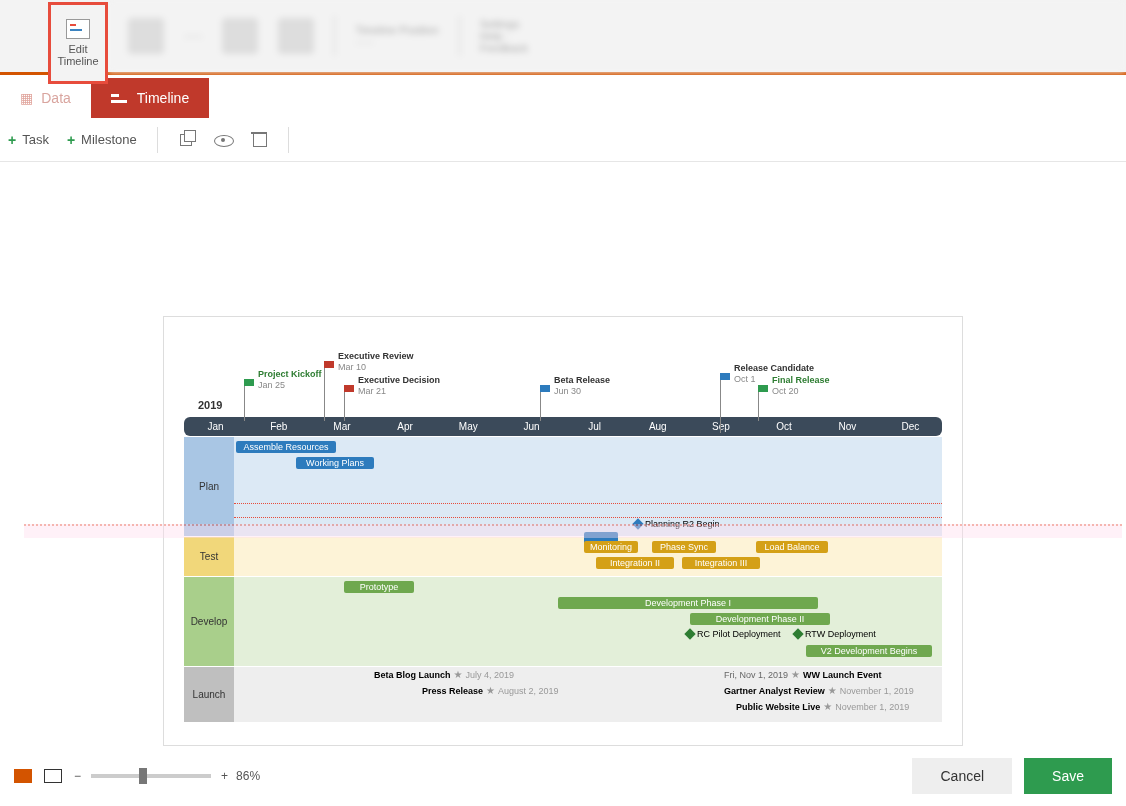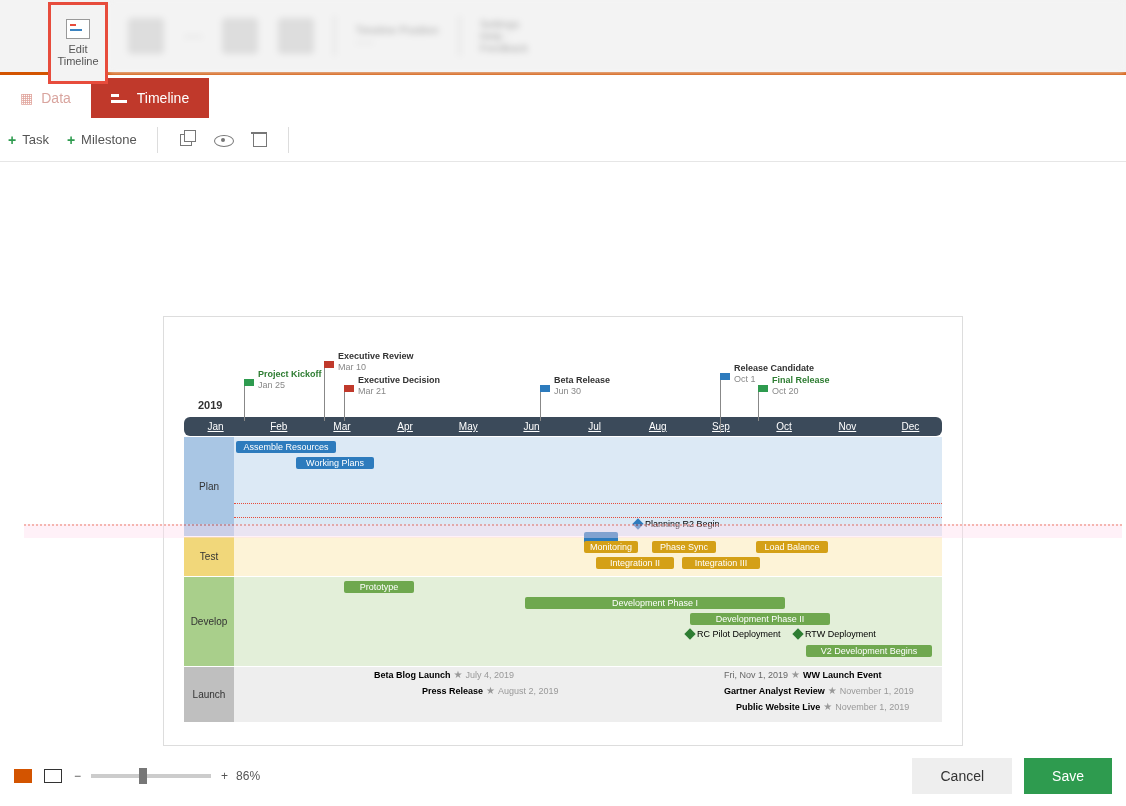--- a/index.html
+++ b/index.html
@@ -40,21 +40,21 @@
 .trash-ico::after { content:""; position:absolute; top:0; left:1px; width:16px; height:2px; background:#777; }
 
 
 .canvas { position:absolute; top:162px; left:0; right:0; bottom:60px; display:flex; justify-content:center; padding-top:76px;}
 .doc { width:800px; background:#fff; border:1px solid #ddd; position:relative; padding:100px 20px 20px 20px; }
 
 
 .tl-wrap { position:relative; }
 .year { position:absolute; top:-18px; left:14px; font-size:11px; font-weight:bold; color:#333; }
 .months { display:flex; background:#3b4a5a; color:#fff; font-size:10px; border-radius:6px; overflow:hidden; }
-.months div { flex:1; text-align:center; padding:4px 0;text-decoration:underline; }
+.months div { flex:1; text-align:center; padding:4px 0; }
 .swim { display:flex; border-top:1px solid #fff; }
 .swim-label { width:50px; min-width:50px; display:flex; align-items:center; justify-content:center; font-size:10px; color:#333; }
 .swim-body { flex:1; position:relative; padding:6px 0; }
 .plan { background:#dce9f5; } .plan .swim-label { background:#a9c6e4; }
 .test { background:#fdf3d7; } .test .swim-label { background:#f1d77a; }
 .dev  { background:#e3efd9; } .dev  .swim-label { background:#a9cf8b; }
 .launch { background:#eee; } .launch .swim-label { background:#bfbfbf; }
 
 .bar { position:absolute; height:12px; border-radius:2px; font-size:9px; color:#fff; display:flex; align-items:center; justify-content:center; white-space:nowrap; padding:0 4px; }
 .arrow-l::before { content:""; position:absolute; left:-6px; top:0; border:6px solid transparent; border-right-color:inherit; }
@@ -246,21 +246,21 @@
               <div class="bar arrow-l arrow-r" style="left: 522px; top: 4px; width: 72px; background: rgb(212, 160, 23); border-color: rgb(212, 160, 23);">Load Balance</div>
               <div class="bar arrow-l arrow-r" style="left: 362px; top: 20px; width: 78px; background: rgb(212, 160, 23); border-color: rgb(212, 160, 23);">Integration II</div>
               <div class="bar arrow-l arrow-r" style="left: 448px; top: 20px; width: 78px; background: rgb(212, 160, 23); border-color: rgb(212, 160, 23);">Integration III</div>
             </div>
         </div>
 
         <div class="swim dev" style="height:90px">
           <div class="swim-label">Develop</div>
           <div class="swim-body" id="dev-body">
               <div class="bar arrow-l arrow-r" style="left: 110px; top: 4px; width: 70px; background: rgb(111, 168, 79); border-color: rgb(111, 168, 79);">Prototype</div>
-              <div class="bar arrow-l arrow-r" style="left: 291px; top: 20px; width: 260px; background: rgb(111, 168, 79); border-color: rgb(111, 168, 79);">Development Phase I</div>
+              <div class="bar arrow-l arrow-r" style="left: 324px; top: 20px; width: 260px; background: rgb(111, 168, 79); border-color: rgb(111, 168, 79);">Development Phase I</div>
               <div class="bar arrow-l arrow-r" style="left: 456px; top: 36px; width: 140px; background: rgb(111, 168, 79); border-color: rgb(111, 168, 79);">Development Phase II</div>
               <div class="bar arrow-l arrow-r" style="left: 572px; top: 68px; width: 126px; background: rgb(111, 168, 79); border-color: rgb(111, 168, 79);">V2 Development Begins</div>
               <div class="mile" style="top: 52px; left: 452px;">
                 <span class="dia" style="background:#2e7d32"></span>
                 <span>RC Pilot Deployment</span>
               </div>
               <div class="mile" style="top: 52px; left: 560px;">
                 <span class="dia" style="background:#2e7d32"></span>
                 <span>RTW Deployment</span>
               </div>

